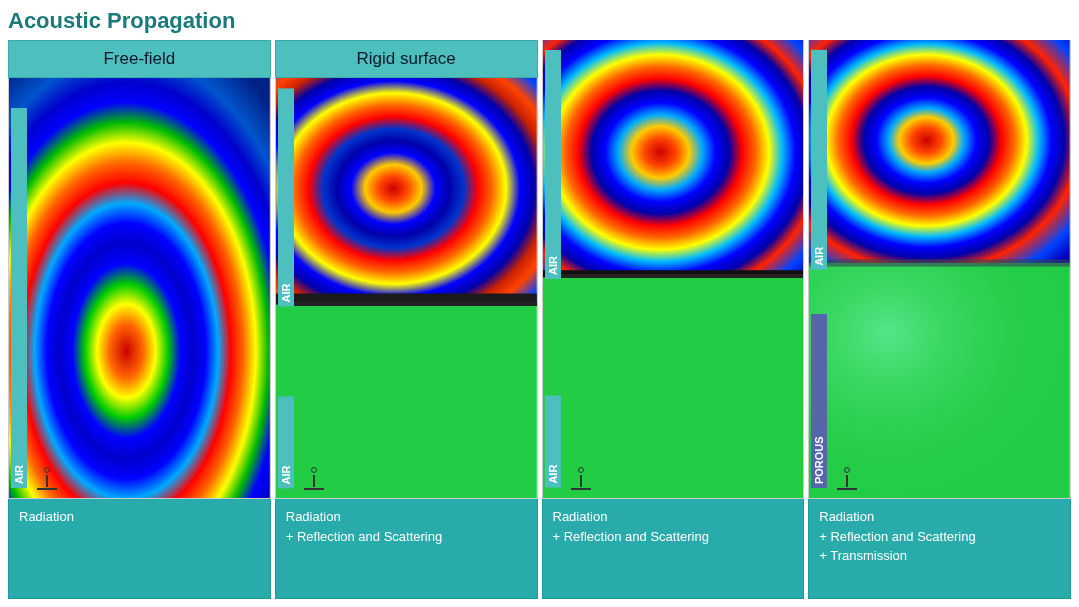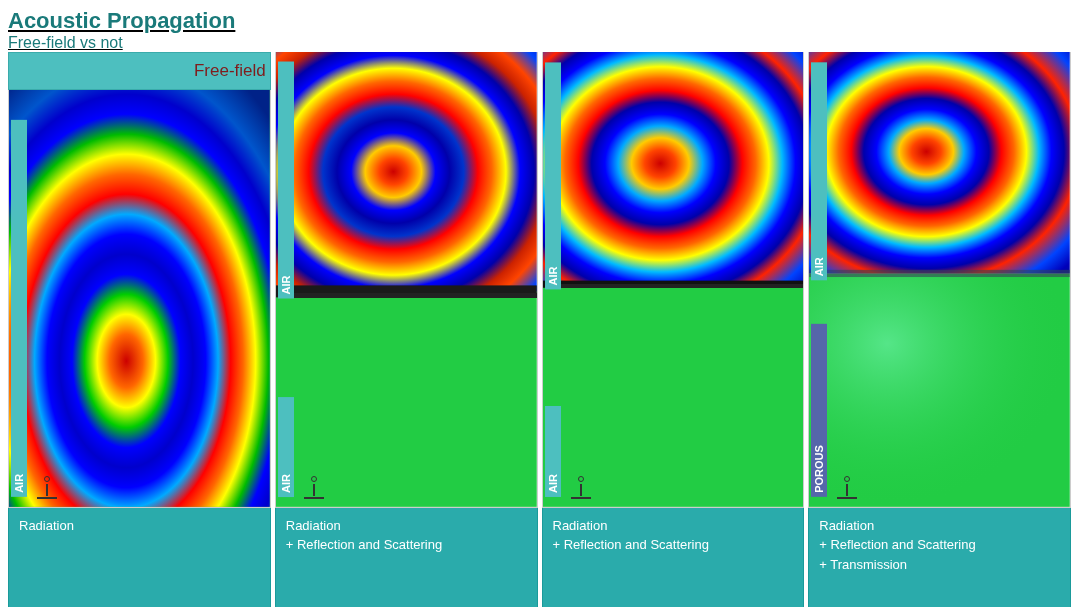--- a/index.html
+++ b/index.html
@@ -13,21 +13,21 @@
 
     .page {
       width: 1079px;
       height: 607px;
       padding: 8px 8px 8px 8px;
       display: flex;
       flex-direction: column;
     }
 
     .header {
-      text-decoration: underline;
+      margin-bottom: 6px;
     }
 
     .header-title {
       font-size: 22px;
       font-weight: bold;
       color: #1a7a7a;
     }
 
     .header-subtitle {
       font-size: 16px;
@@ -42,22 +42,22 @@
     }
 
     .column {
       display: flex;
       flex-direction: column;
       flex: 1;
     }
 
     .col-header {
       background-color: #4dbfbf;
-      color: #7f1d1d;
-      text-align: right;
+      color: #0f172a;
+      text-align: center;
       font-size: 17px;
       font-weight: normal;
       padding: 8px 4px;
       border: 1px solid #3aabab;
     }
 
     .col-image {
       flex: 1;
       position: relative;
       overflow: hidden;
@@ -146,21 +146,20 @@
       margin-top: 1px;
     }
   </style>
 </head>
 <body>
 
 <div class="page">
 
   <div class="header">
     <div class="header-title">Acoustic Propagation</div>
-    <div class="header-subtitle">Free-field vs not</div>
   </div>
 
   <div class="main-content">
 
     <div class="column">
       <div class="col-header">Free-field</div>
       <div class="col-image">
         <div class="wave-container">
           
           <div class="air-label" style="left:2px; top:30px; height:calc(100% - 40px);">AIR</div>
@@ -201,20 +200,21 @@
             <div class="source-h-line"></div>
           </div>
         </div>
       </div>
       <div class="col-caption">
         <span>Radiation</span>
       </div>
     </div>
 
     <div class="column">
+      <div class="col-header">Rigid surface</div>
       <div class="col-image">
         <div class="wave-container">
           <div class="air-label" style="left:2px; top:10px; height:52%;">AIR</div>
           <div class="air-label" style="left:2px; bottom:10px; height:22%;">AIR</div>
           
           <div class="surface-line" style="left:18px; right:0; top:53%; height:5px;"></div>
           <svg width="100%" height="100%" xmlns="http://www.w3.org/2000/svg" viewBox="0 0 240 380" preserveAspectRatio="none">
 
             <rect y="200" width="240" height="180" fill="#22cc44"></rect>
 

